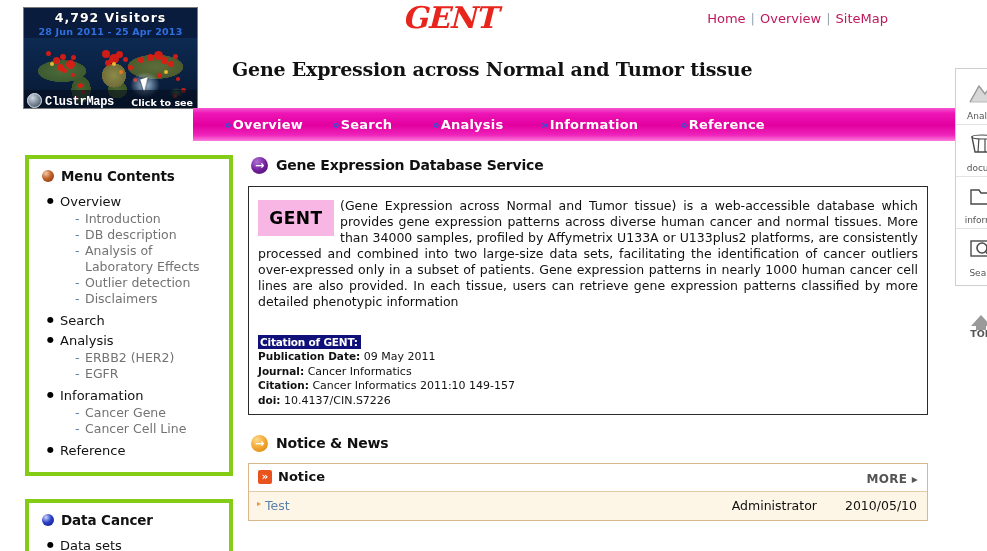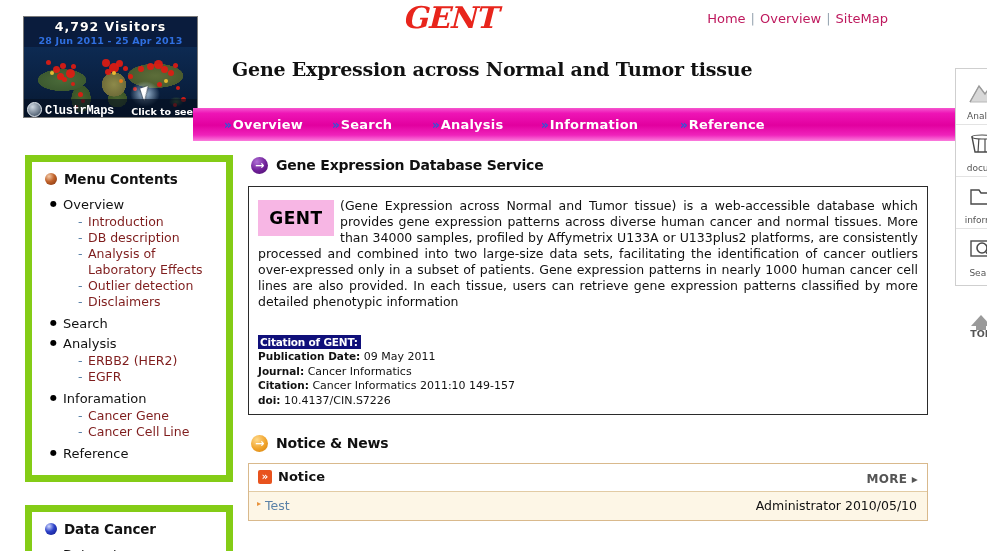--- a/index.html
+++ b/index.html
@@ -20,21 +20,21 @@
   
   #header {
     position: relative;
     height: 108px;
   }
 
   
   #clustrmaps {
     position: absolute;
     left: 23px;
-    top: 16px;
+    top: 7px;
     width: 175px;
     height: 102px;
     border: 1px solid #7a7a7a;
     background: #0a1c3d;
     overflow: hidden;
     box-sizing: border-box;
   }
   #cm-title {
     text-align: center;
     color: #ffffff;
@@ -200,21 +200,21 @@
   }
 
   
   #sidebar {
     position: absolute;
     left: 25px;
     top: 155px;
     width: 208px;
   }
   .panel {
-    border: 7px solid #84cc16;
+    border: 4px solid #84cc16;
     background: #ffffff;
     box-sizing: border-box;
     padding: 9px 10px 10px 10px;
   }
   .panel + .panel { margin-top: 23px; }
   .panel-head {
     font-size: 13.5px;
     font-weight: bold;
     color: #111;
     font-family: "DejaVu Sans", sans-serif;
@@ -271,21 +271,21 @@
     position: relative;
     white-space: pre-line;
   }
   ul.sub li::before {
     content: "-";
     position: absolute;
     left: 1px;
     top: 0;
     color: #5b82a8;
   }
-  ul.sub li a { color: #7f1d1d; text-decoration: none; }
+  ul.sub li a { color: #737373; text-decoration: none; }
 
   
   #content {
     position: absolute;
     left: 248px;
     top: 155px;
     width: 680px;
   }
   .section-head {
     font-size: 14px;
@@ -437,21 +437,21 @@
     color: #e8923a;
     font-size: 8px;
   }
   .notice-row .nr-meta {
     position: absolute;
     right: 10px;
     top: 6px;
     font-size: 12.5px;
     color: #111;
   }
-  .notice-row .nr-author { margin-right: 0; }
+  .notice-row .nr-author { margin-right: 24px; }
 
   
   #rightbar {
     position: absolute;
     left: 955px;
     top: 68px;
     width: 52px;
     border: 1px solid #cfcfcf;
     background: #ffffff;
     box-sizing: border-box;

